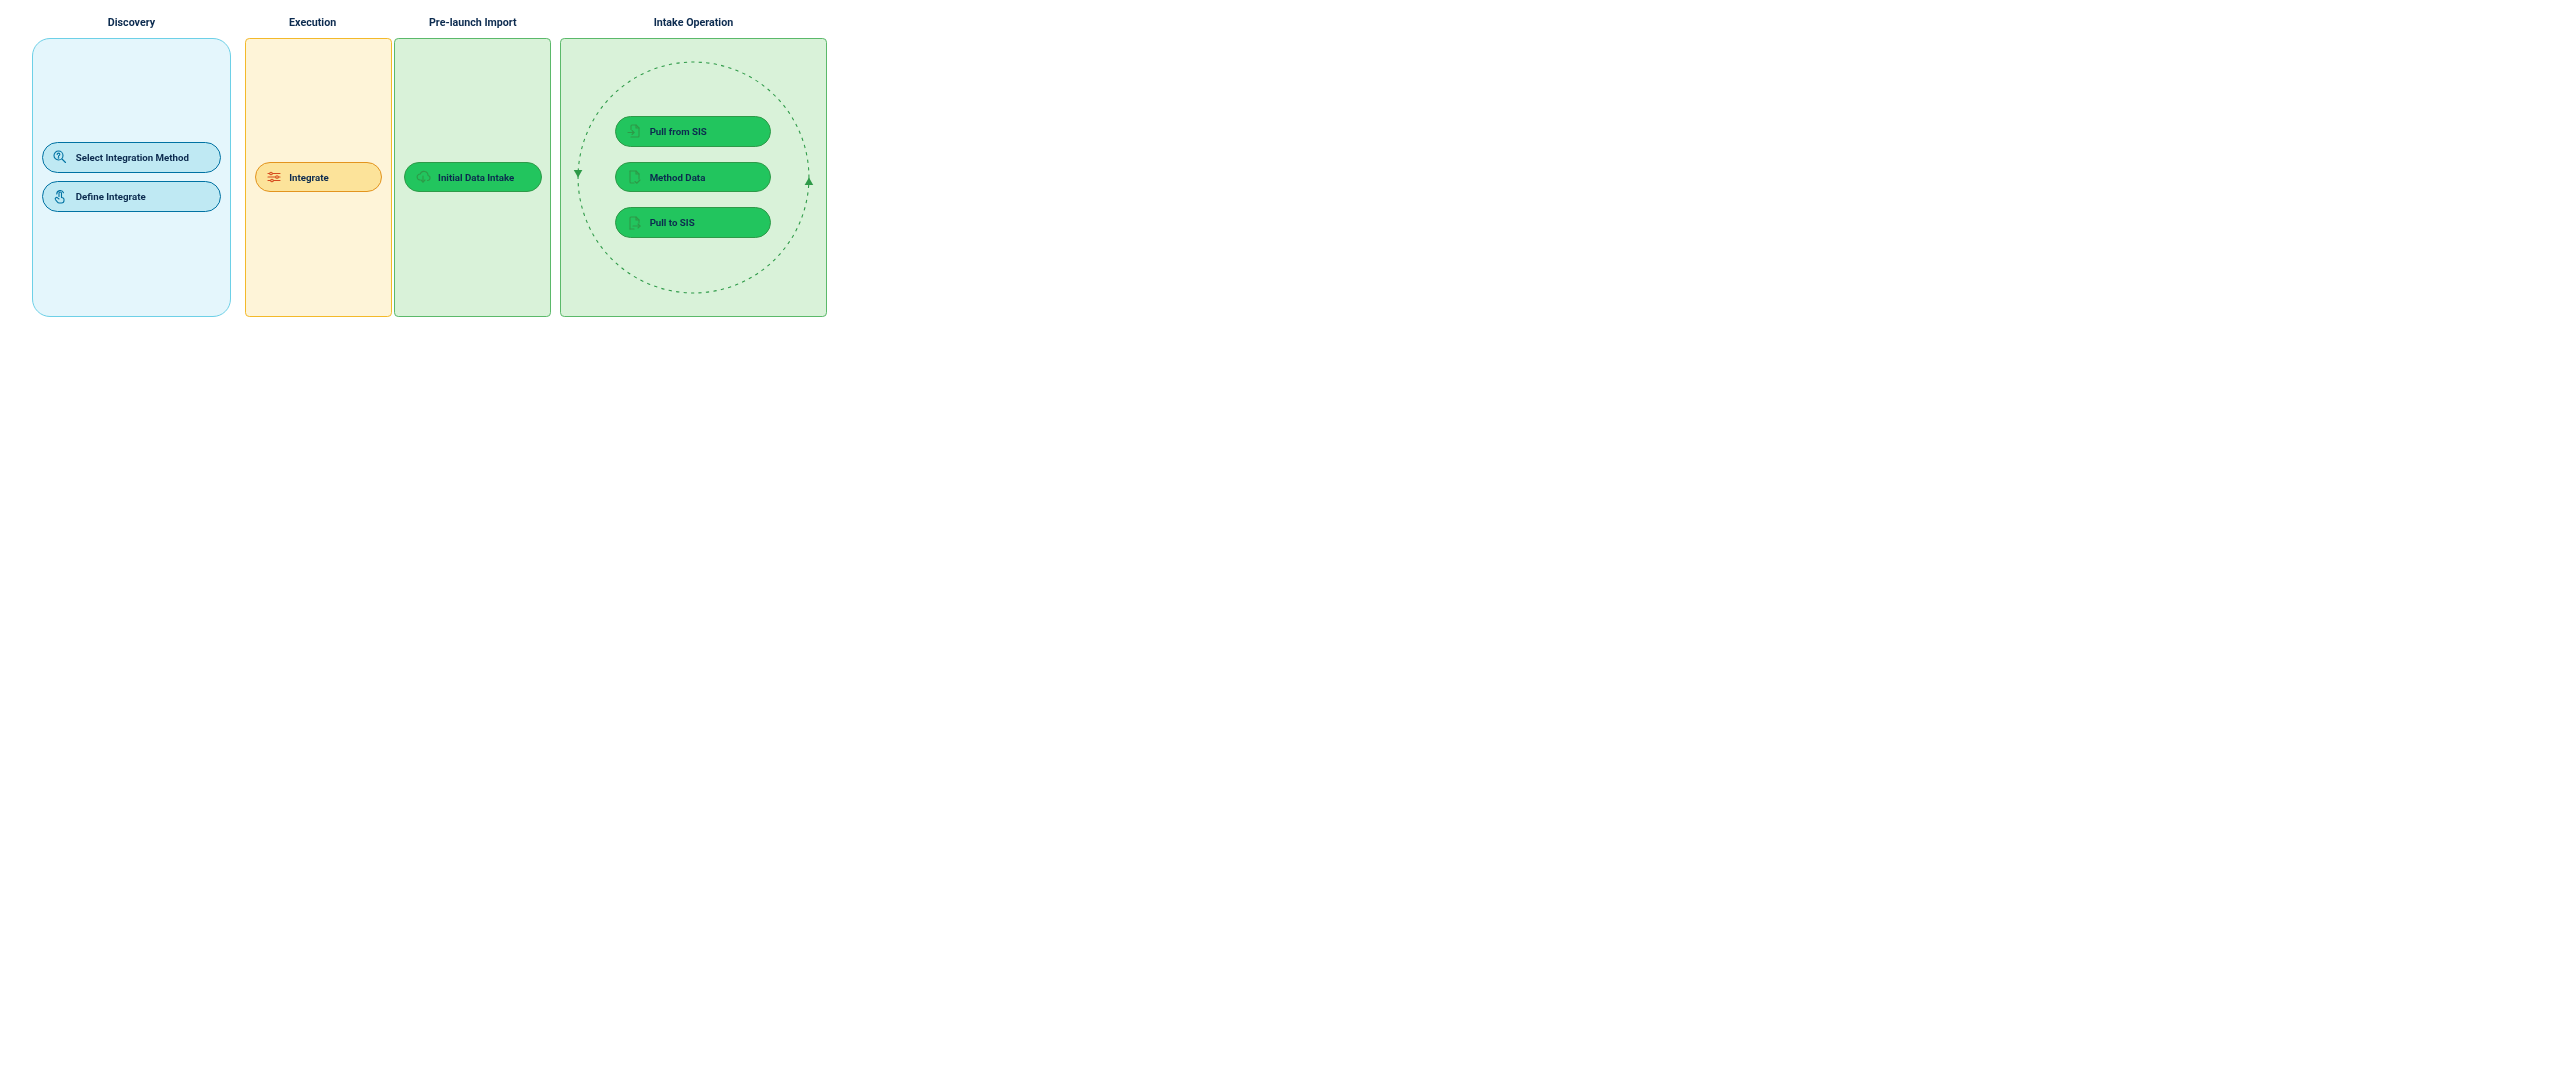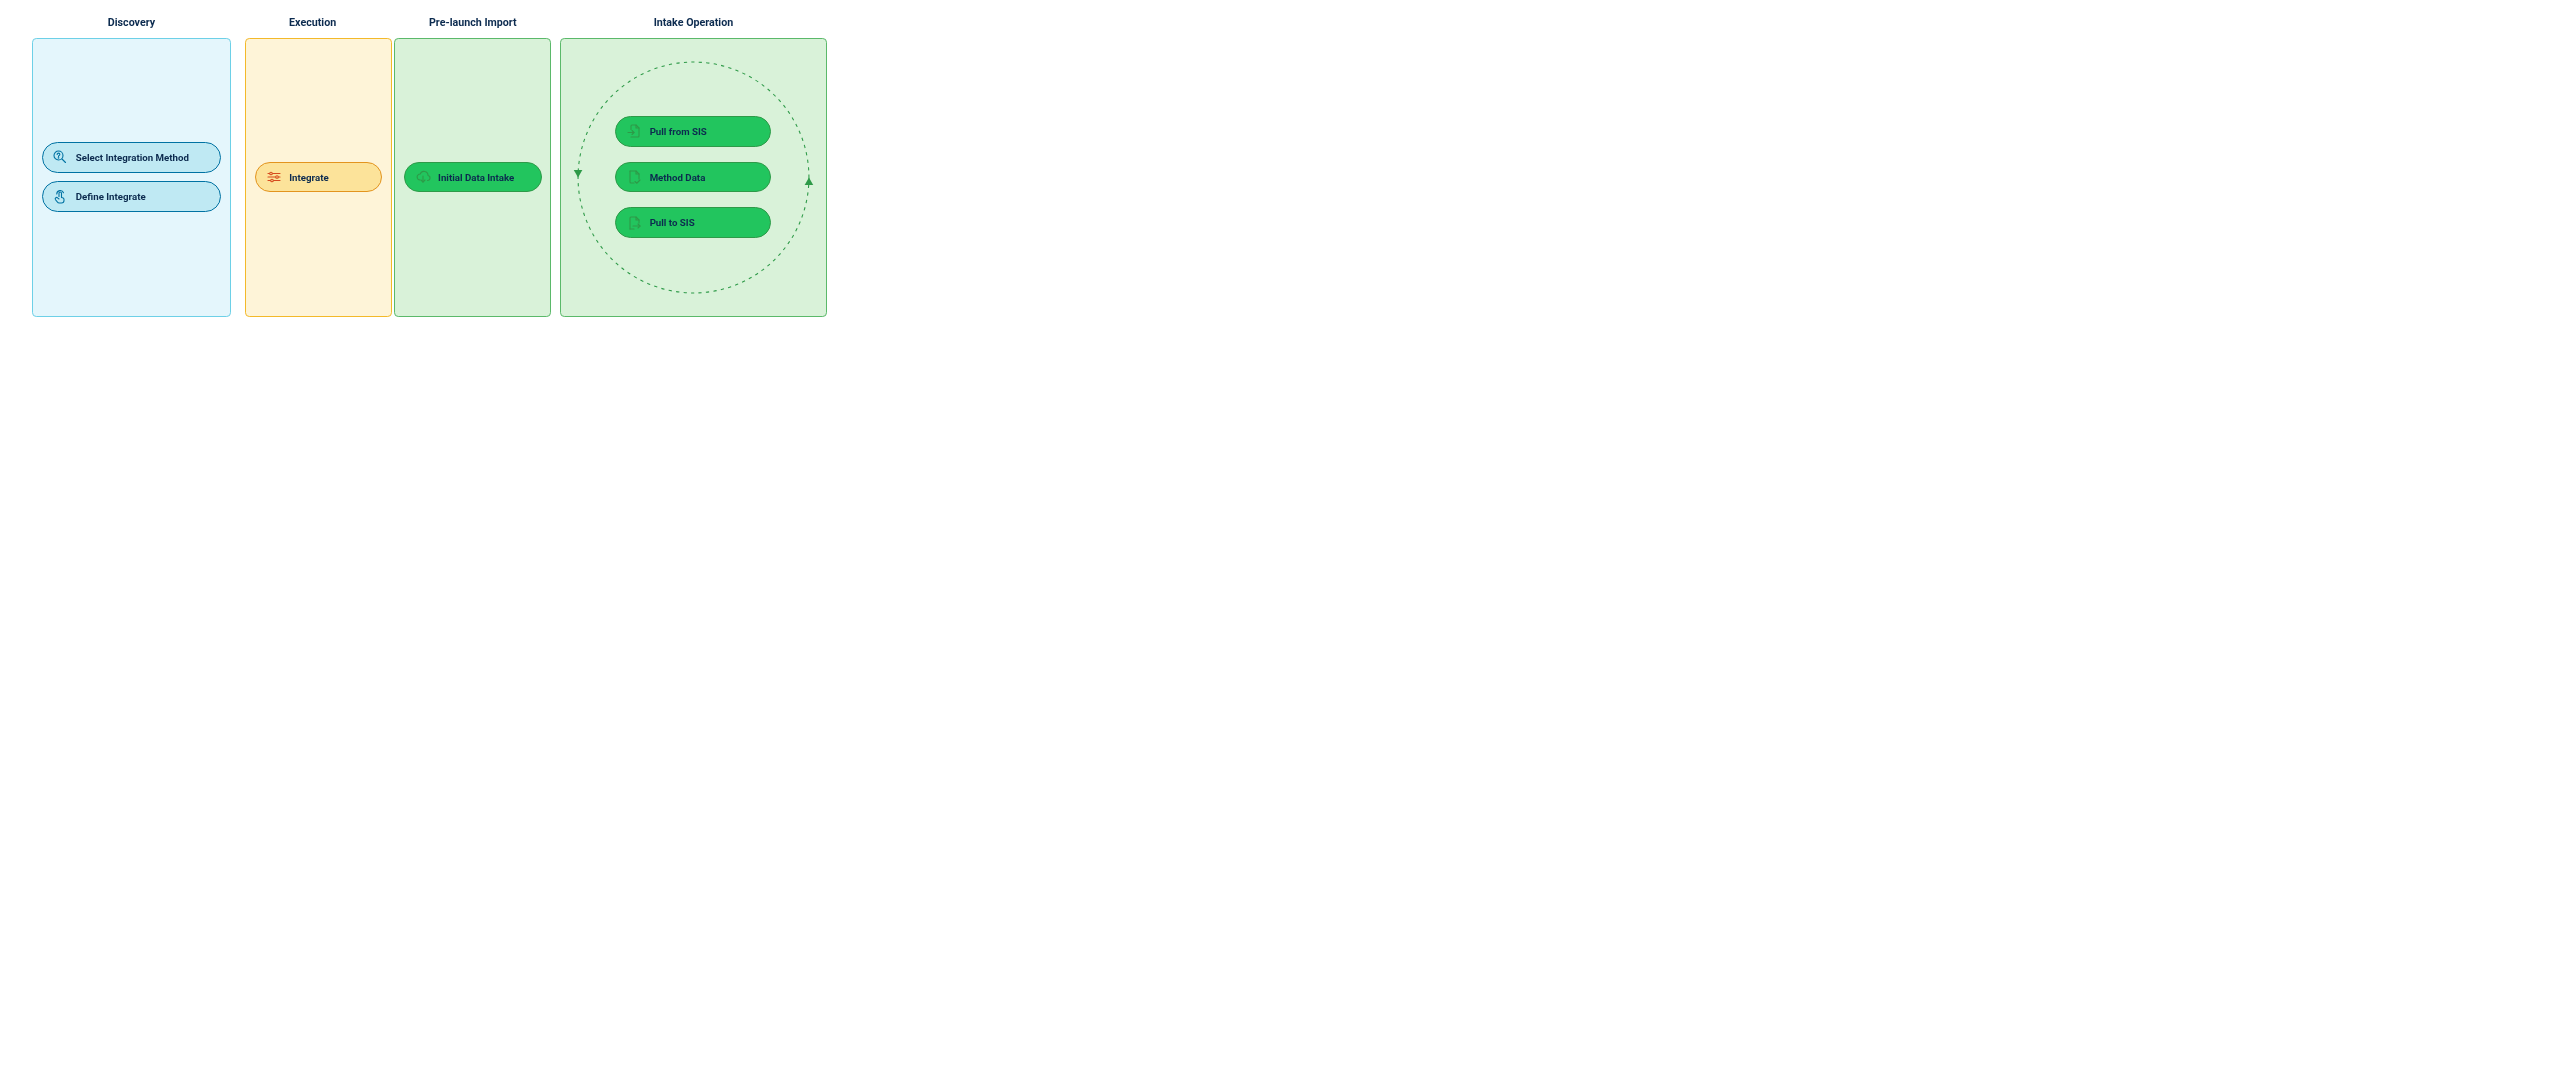--- a/index.html
+++ b/index.html
@@ -39,21 +39,21 @@
     align-items: center;
     padding: 8.6px;
     gap: 8.6px;
     position: relative;
   }
   .phase-discovery { width: 204px; }
   .phase-execution { width: 150px; }
   .phase-prelaunch { width: 161px; }
   .phase-ongoing   { width: 274px; }
 
-  .box-blue   { background: #e4f6fc; border-color: #6dd0e7; }
+  .box-blue   { background: #e4f6fc; border-color: #6dd0e7; border-radius: 18px; }
   .box-yellow { background: #fef4d8; border-color: #f3b92a; margin-left: 12px; }
   .box-green  { background: #d9f2d9; border-color: #5bb96a; }
 
   .pill {
     display: flex;
     align-items: center;
     gap: 7.5px;
     border: 1.1px solid;
     border-radius: 536px;
     padding: 6.4px 15px 6.4px 9.7px;

